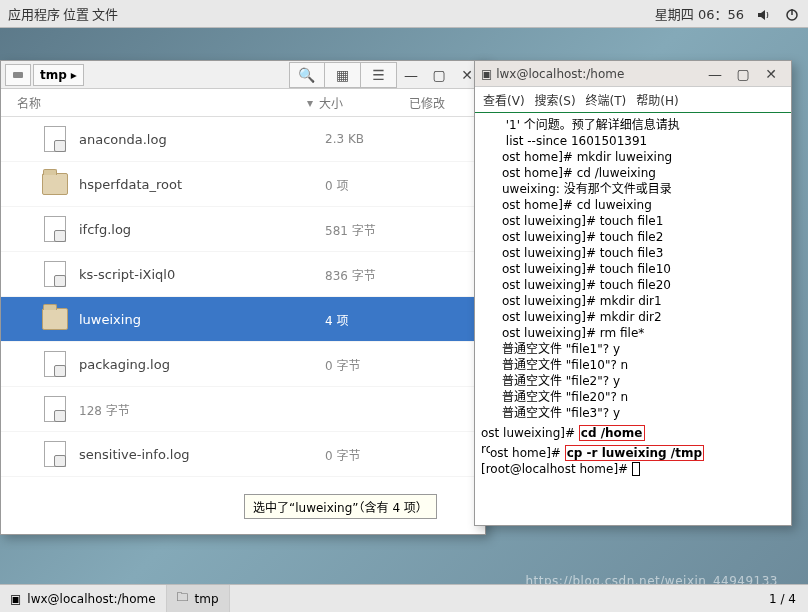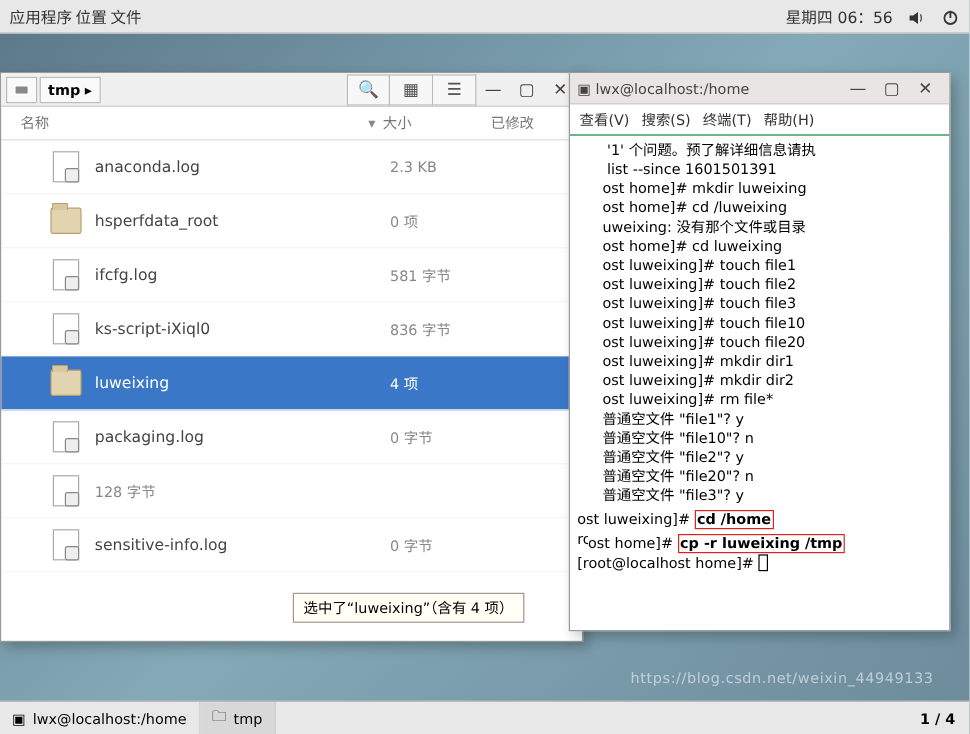--- a/index.html
+++ b/index.html
@@ -32,26 +32,26 @@
   .term-window { position:absolute; left:474px; top:60px; width:318px; height:466px; background:#fff; border:1px solid #999; box-shadow:4px 4px 10px rgba(0,0,0,0.25); font-size:12px;}
   .term-title { height:26px; background:#e9e5e2; border-bottom:1px solid #ccc; display:flex; align-items:center; padding:0 6px; color:#444;}
   .term-title .label { flex:1; }
   .term-menu { height:26px; display:flex; align-items:center; gap:10px; padding-left:8px; border-bottom:1px solid #15803d; color:#333;}
   .term-body { padding:4px 6px; font-family: "DejaVu Sans Mono","Noto Sans Mono CJK SC",monospace; font-size:12px; line-height:16px; white-space:pre; color:#000;}
   .hl { border:1px solid #d22; padding:0 1px;font-weight:bold; }
   .slice { display:inline-block; overflow:hidden; white-space:nowrap;}
   .taskbar { position:absolute; left:0; bottom:0; width:100%; height:28px; background:#e8e8e8; border-top:1px solid #bbb; display:flex; align-items:center; font-size:12px;}
   .task-item { display:flex; align-items:center; height:100%; padding:0 10px; border-right:1px solid #ccc; gap:6px;}
   .task-item.active { background:#d8d8d8;}
-  .ws-indicator { margin-left:auto; padding:0 12px;font-weight:bold; }
+  .ws-indicator { margin-left:auto; padding:0 12px; }
   .file-glyph { width:22px; height:26px; background:#fff; border:1px solid #aaa; position:relative;}
   .file-glyph::after { content:""; position:absolute; right:-1px; bottom:-1px; width:10px; height:10px; border:1px solid #888; border-radius:2px; background:#eee;}
   .folder-glyph { width:26px; height:22px; background:#e2d3b1; border:1px solid #b89f6e; border-radius:2px; position:relative;}
   .folder-glyph::before { content:""; position:absolute; top:-5px; left:0; width:12px; height:5px; background:#d9c89f; border:1px solid #b89f6e; border-bottom:none; border-radius:2px 2px 0 0;}
-  .watermark { position:absolute; right:30px; bottom:40px; color:rgba(255,255,255,0.55); font-size:12px; letter-spacing:0.5px;}
+  .watermark { position:absolute; right:30px; bottom:24px; color:rgba(255,255,255,0.55); font-size:12px; letter-spacing:0.5px;}
   .term-lines { color:#000;margin-left:21px; }
   .cursor { display:inline-block; width:8px; height:14px; border:1px solid #000; vertical-align:text-bottom;}
   svg { display:block; }
 </style>
 </head>
 <body>
 
 <div class="topbar">
   <div class="menus">
     <span>应用程序</span>

